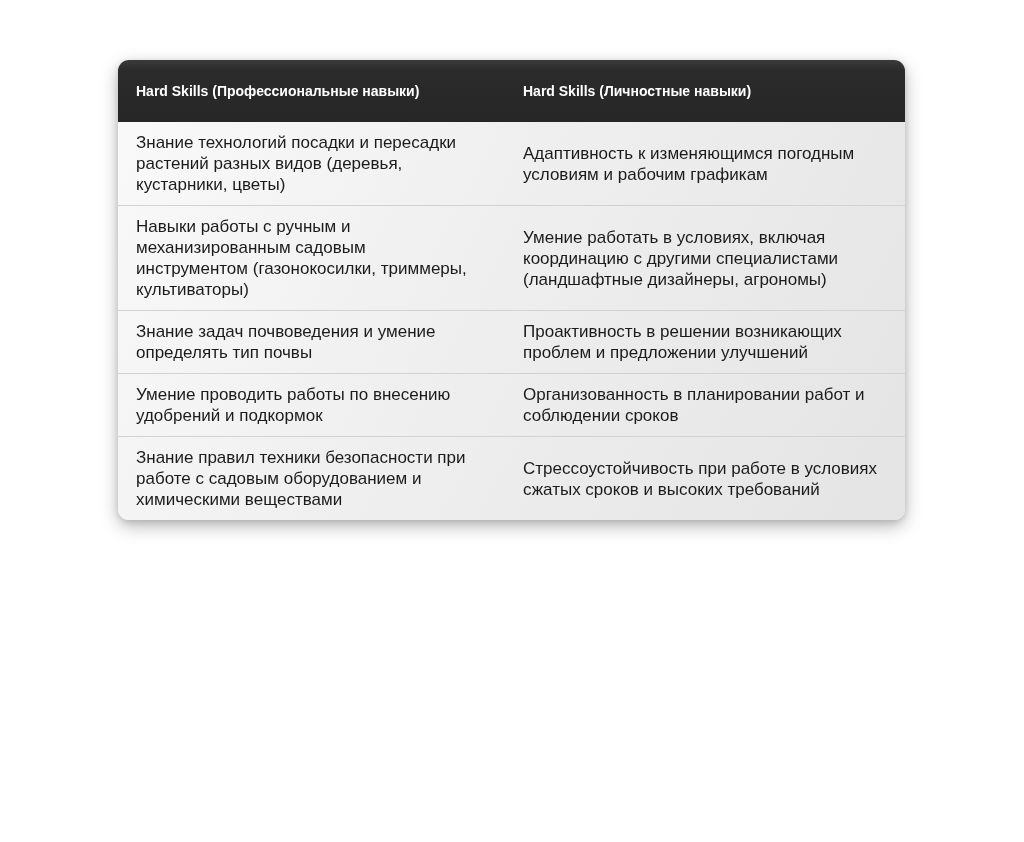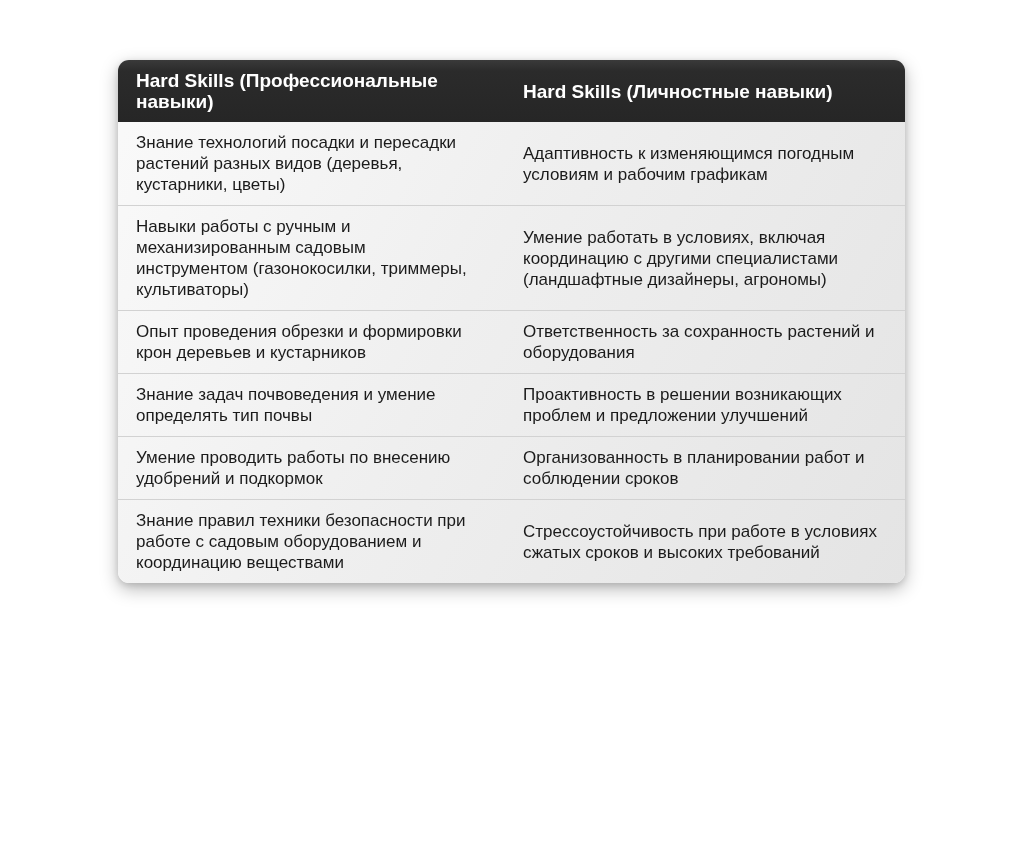--- a/index.html
+++ b/index.html
@@ -29,21 +29,21 @@
   table.skills {
     width: 100%;
     border-collapse: collapse;
     table-layout: fixed;
   }
   col.col-hard { width: 387px; }
   col.col-soft { width: 400px; }
   thead th {
     background: linear-gradient(180deg, #3a3a3a 0%, #2b2b2b 18%, var(--header-bg, #262626) 100%);
     color: var(--header-text, #ffffff);
-    font-size: 19px;
+    font-size: 14px;
     font-weight: bold;
     line-height: 21px;
     text-align: left;
     vertical-align: middle;
     padding: 10px 24px 10px 18px;
     height: 62px;
     box-sizing: border-box;
     margin-top: 44px;
   }
   thead th .hdr-text {
@@ -85,31 +85,27 @@
       <tbody>
         <tr>
           <td>Знание технологий посадки и пересадки растений разных видов (деревья, кустарники, цветы)</td>
           <td>Адаптивность к изменяющимся погодным условиям и рабочим графикам</td>
         </tr>
         <tr>
           <td>Навыки работы с ручным и механизированным садовым инструментом (газонокосилки, триммеры, культиваторы)</td>
           <td>Умение работать в условиях, включая координацию с другими специалистами (ландшафтные дизайнеры, агрономы)</td>
         </tr>
         <tr>
-          <td>Опыт проведения обрезки и формировки крон деревьев и кустарников</td>
-          <td>Ответственность за сохранность растений и оборудования</td>
-        </tr>
-        <tr>
           <td>Знание задач почвоведения и умение определять тип почвы</td>
           <td>Проактивность в решении возникающих проблем и предложении улучшений</td>
         </tr>
         <tr>
           <td>Умение проводить работы по внесению удобрений и подкормок</td>
           <td>Организованность в планировании работ и соблюдении сроков</td>
         </tr>
         <tr>
-          <td>Знание правил техники безопасности при работе с садовым оборудованием и координацию веществами</td>
+          <td>Знание правил техники безопасности при работе с садовым оборудованием и химическими веществами</td>
           <td>Стрессоустойчивость при работе в условиях сжатых сроков и высоких требований</td>
         </tr>
       </tbody>
     </table>
   </div>
 </div>
 
 </body></html>

